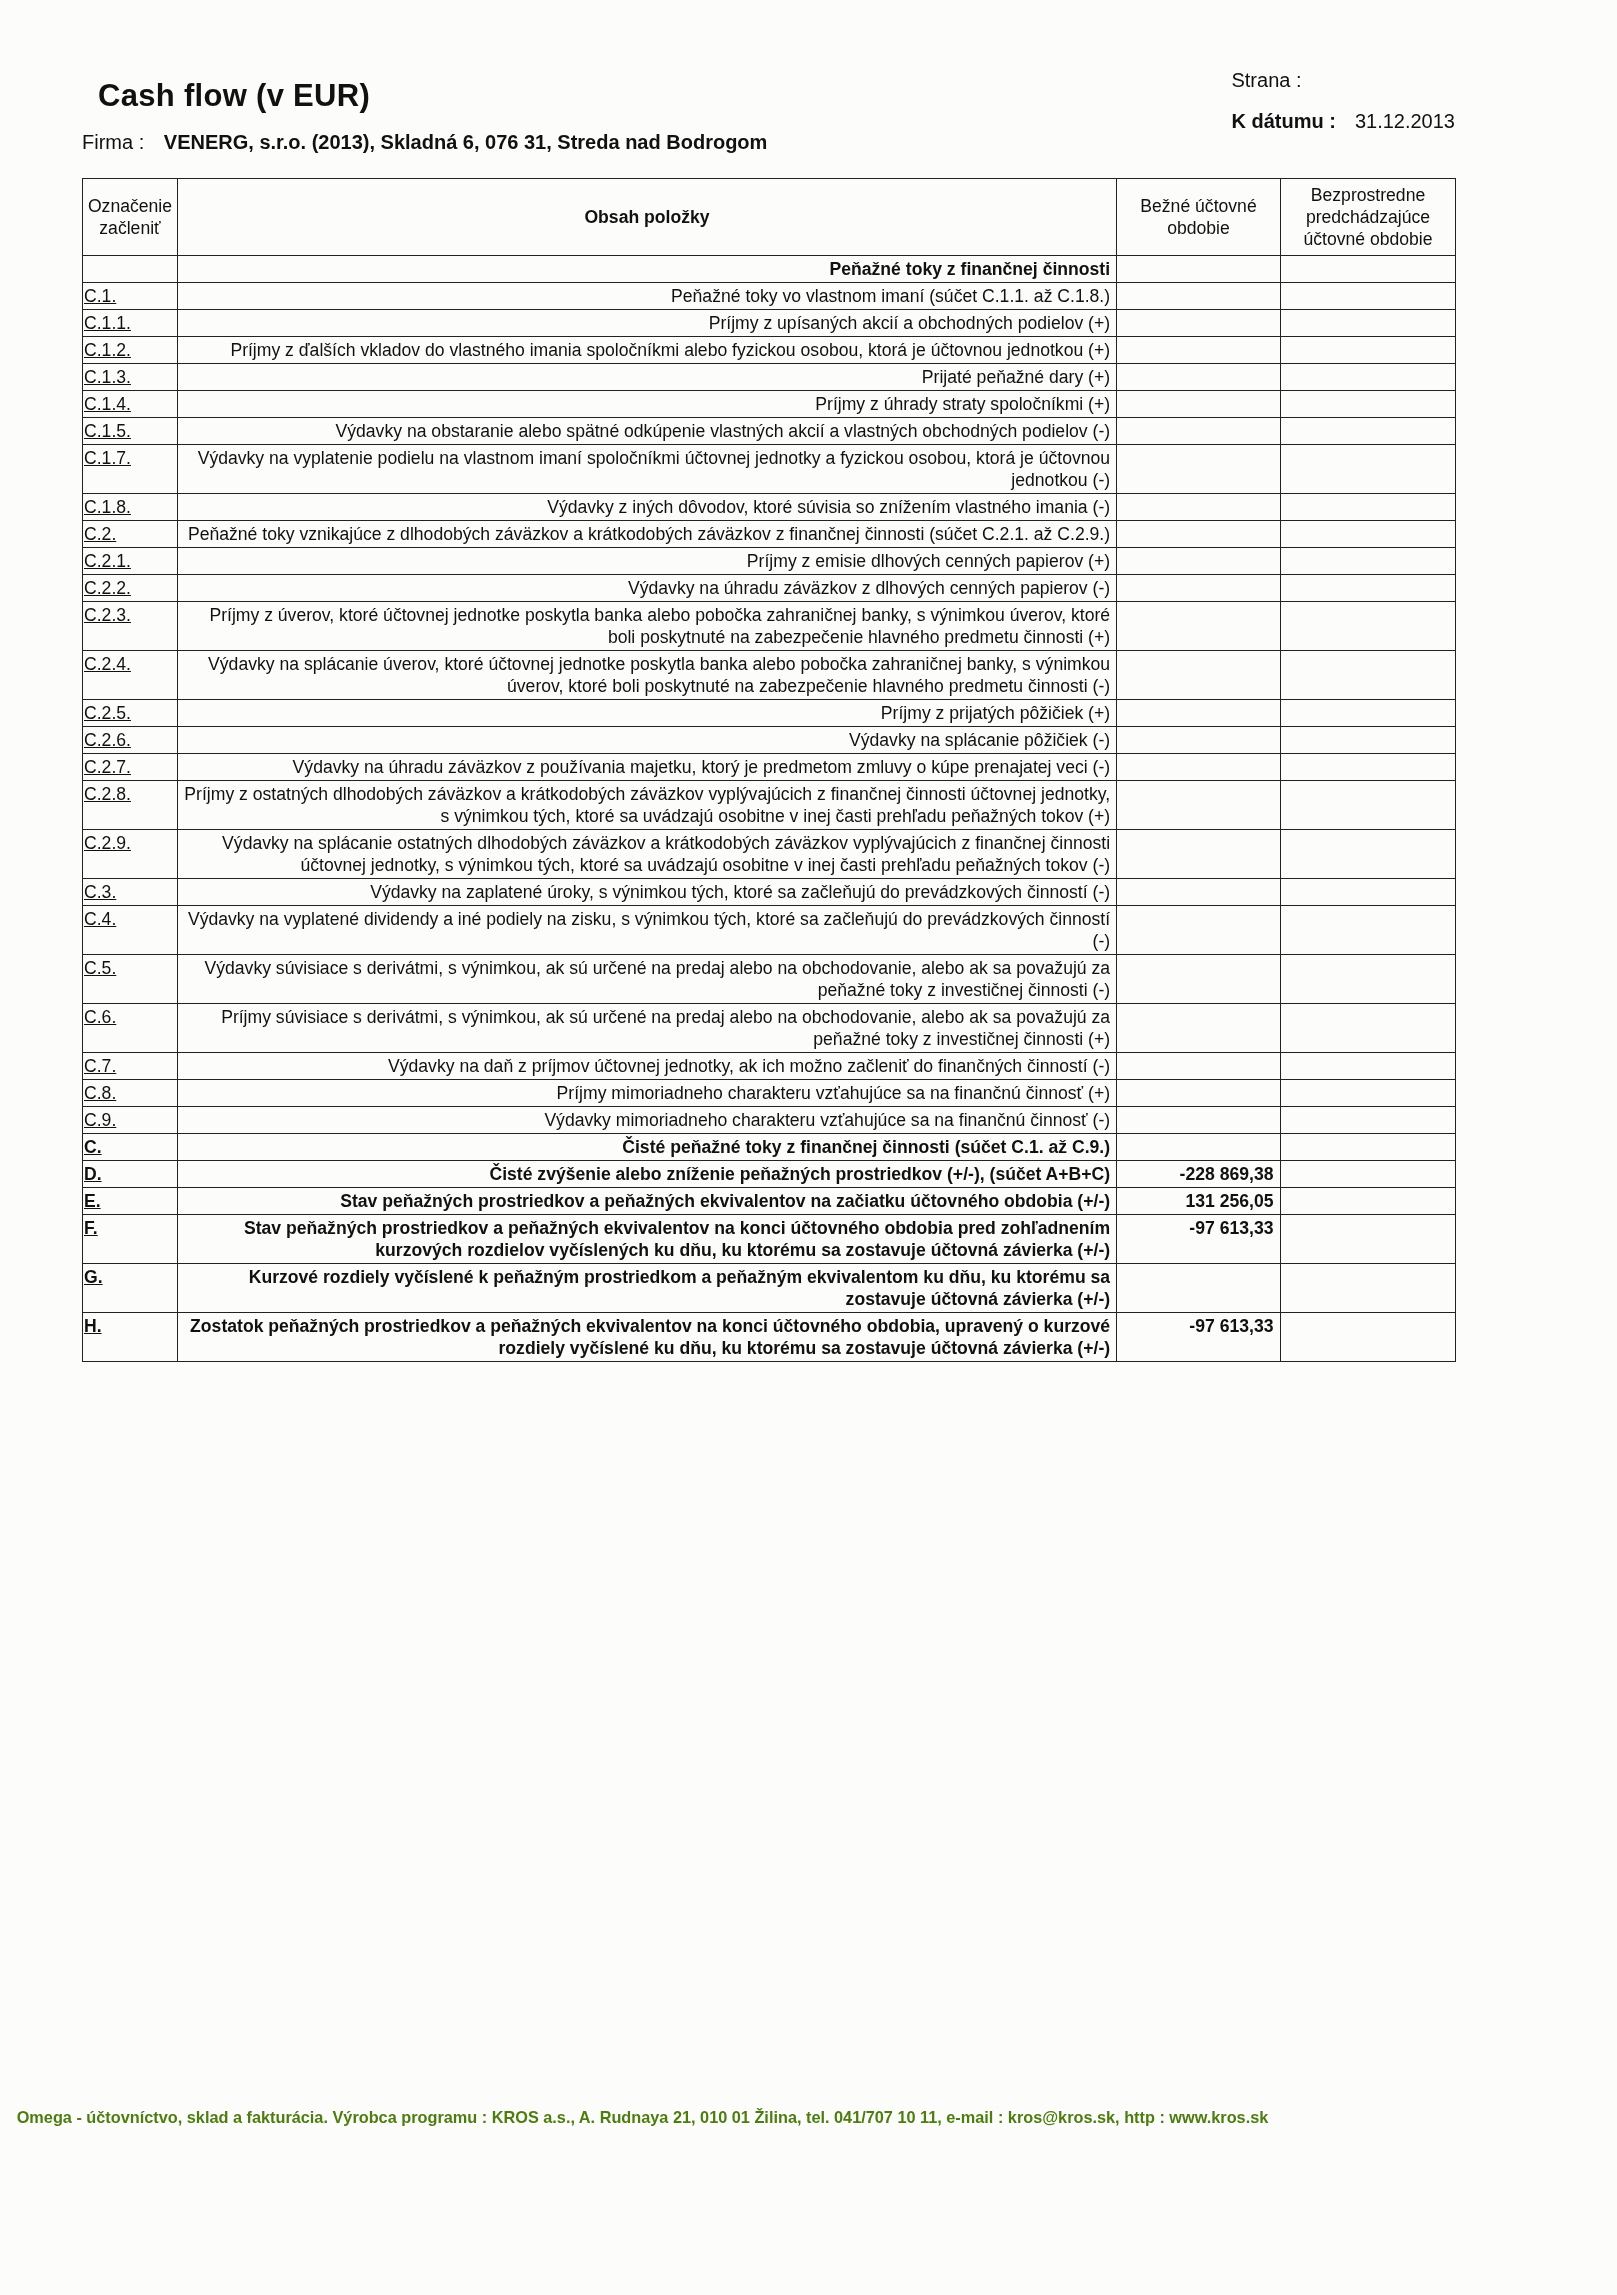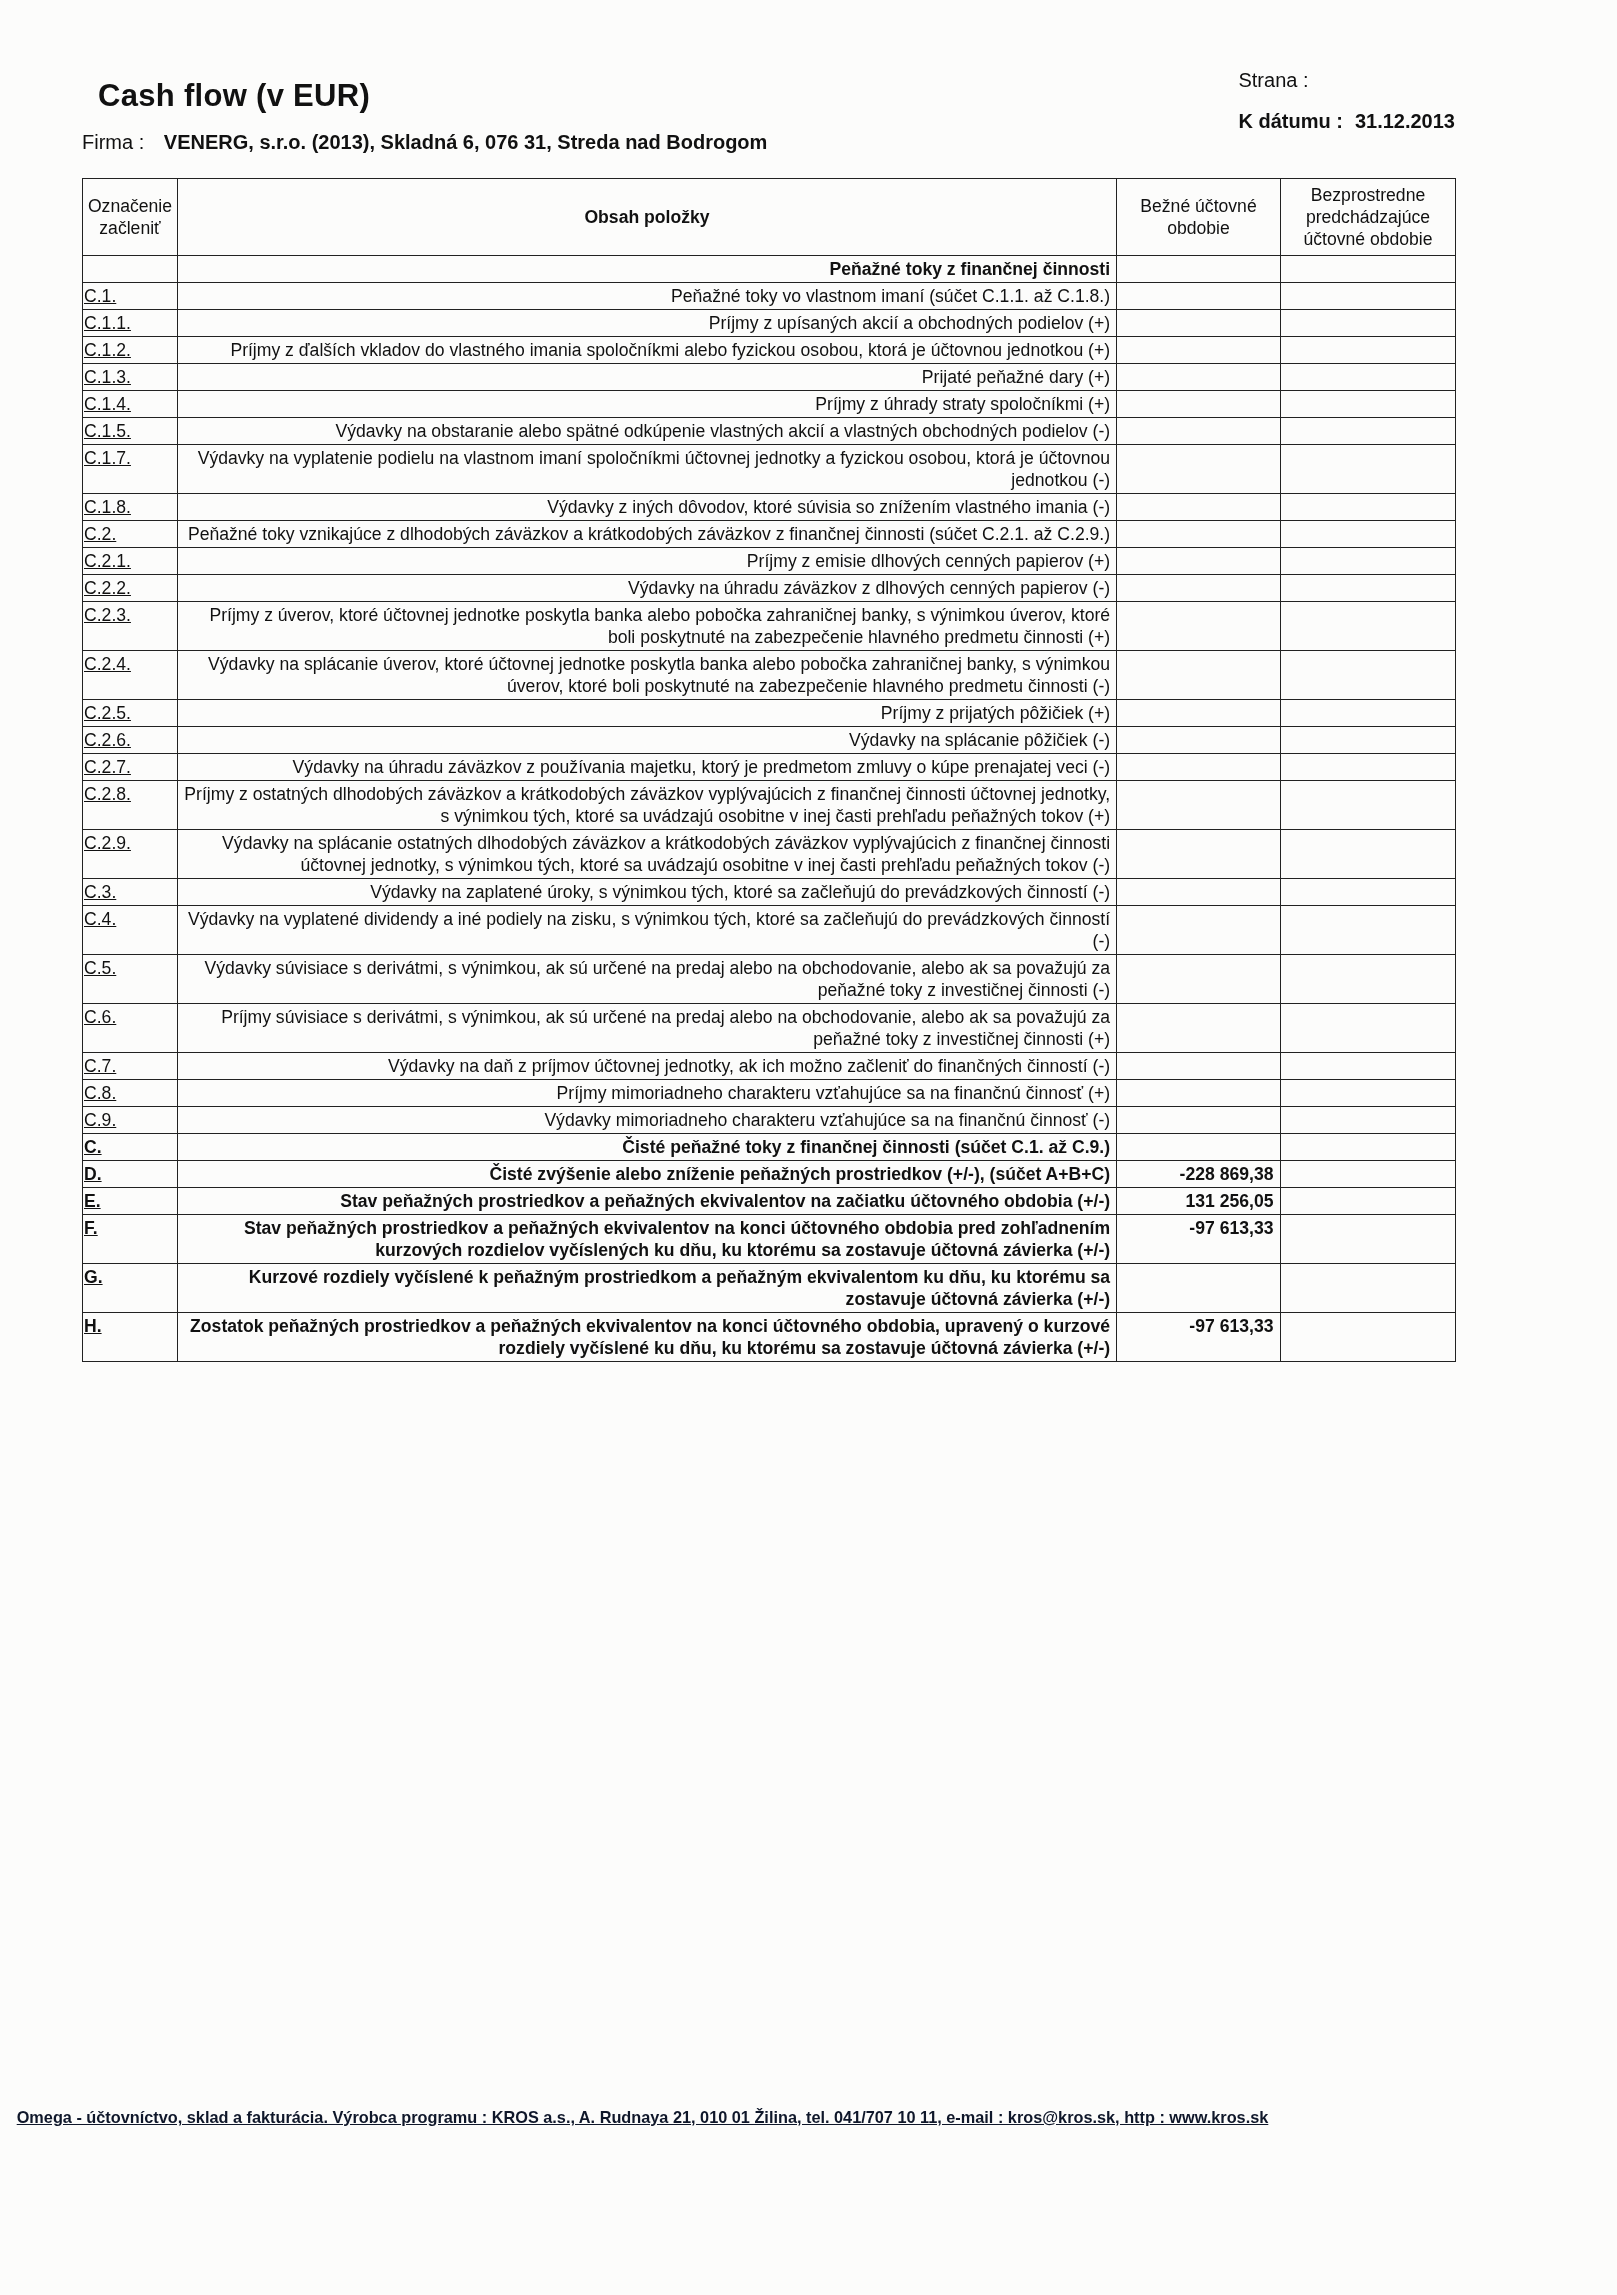--- a/index.html
+++ b/index.html
@@ -30,21 +30,21 @@
     margin: 16px;
     letter-spacing: 0.3px;
   }
   .firm-line { margin-top: 17px; font-size: 20px; }
   .firm-label { font-weight: normal; text-align: center; }
   .firm-value { font-weight: bold; margin-left: 19.6px; }
   .header-right { margin-top: 6.5px; min-width: 215px; }
   .strana-line { font-size: 20px; }
   .date-line { margin-top: 18px; font-size: 20px; white-space: nowrap; }
   .date-label { font-weight: bold; }
-  .date-value { font-weight: bold; margin-left: 12px; }
+  .date-value { font-weight: normal; margin-left: 19px; }
 
   table.cashflow {
     border-collapse: collapse;
     table-layout: fixed;
     width: 100%;
     margin-top: 23.5px;
     font-size: 17.6px;
     line-height: 22px;
   }
   .cashflow th, .cashflow td {
@@ -66,22 +66,21 @@
   tr.bold td { font-weight: bold; }
 
   .footer {
     position: absolute;
     top: 2108px;
     left: 0;
     width: 1285px;
     text-align: center;
     font-size: 16.3px;
     font-weight: bold;
-    color: #0f172a;
-    text-decoration: underline;
+    color: #4d7c0f;
   }
 </style>
 </head>
 <body>
 
 <div class="content">
 
   <div class="doc-header">
     <div class="header-left">
       <h1 class="title">Cash flow (v EUR)</h1>

